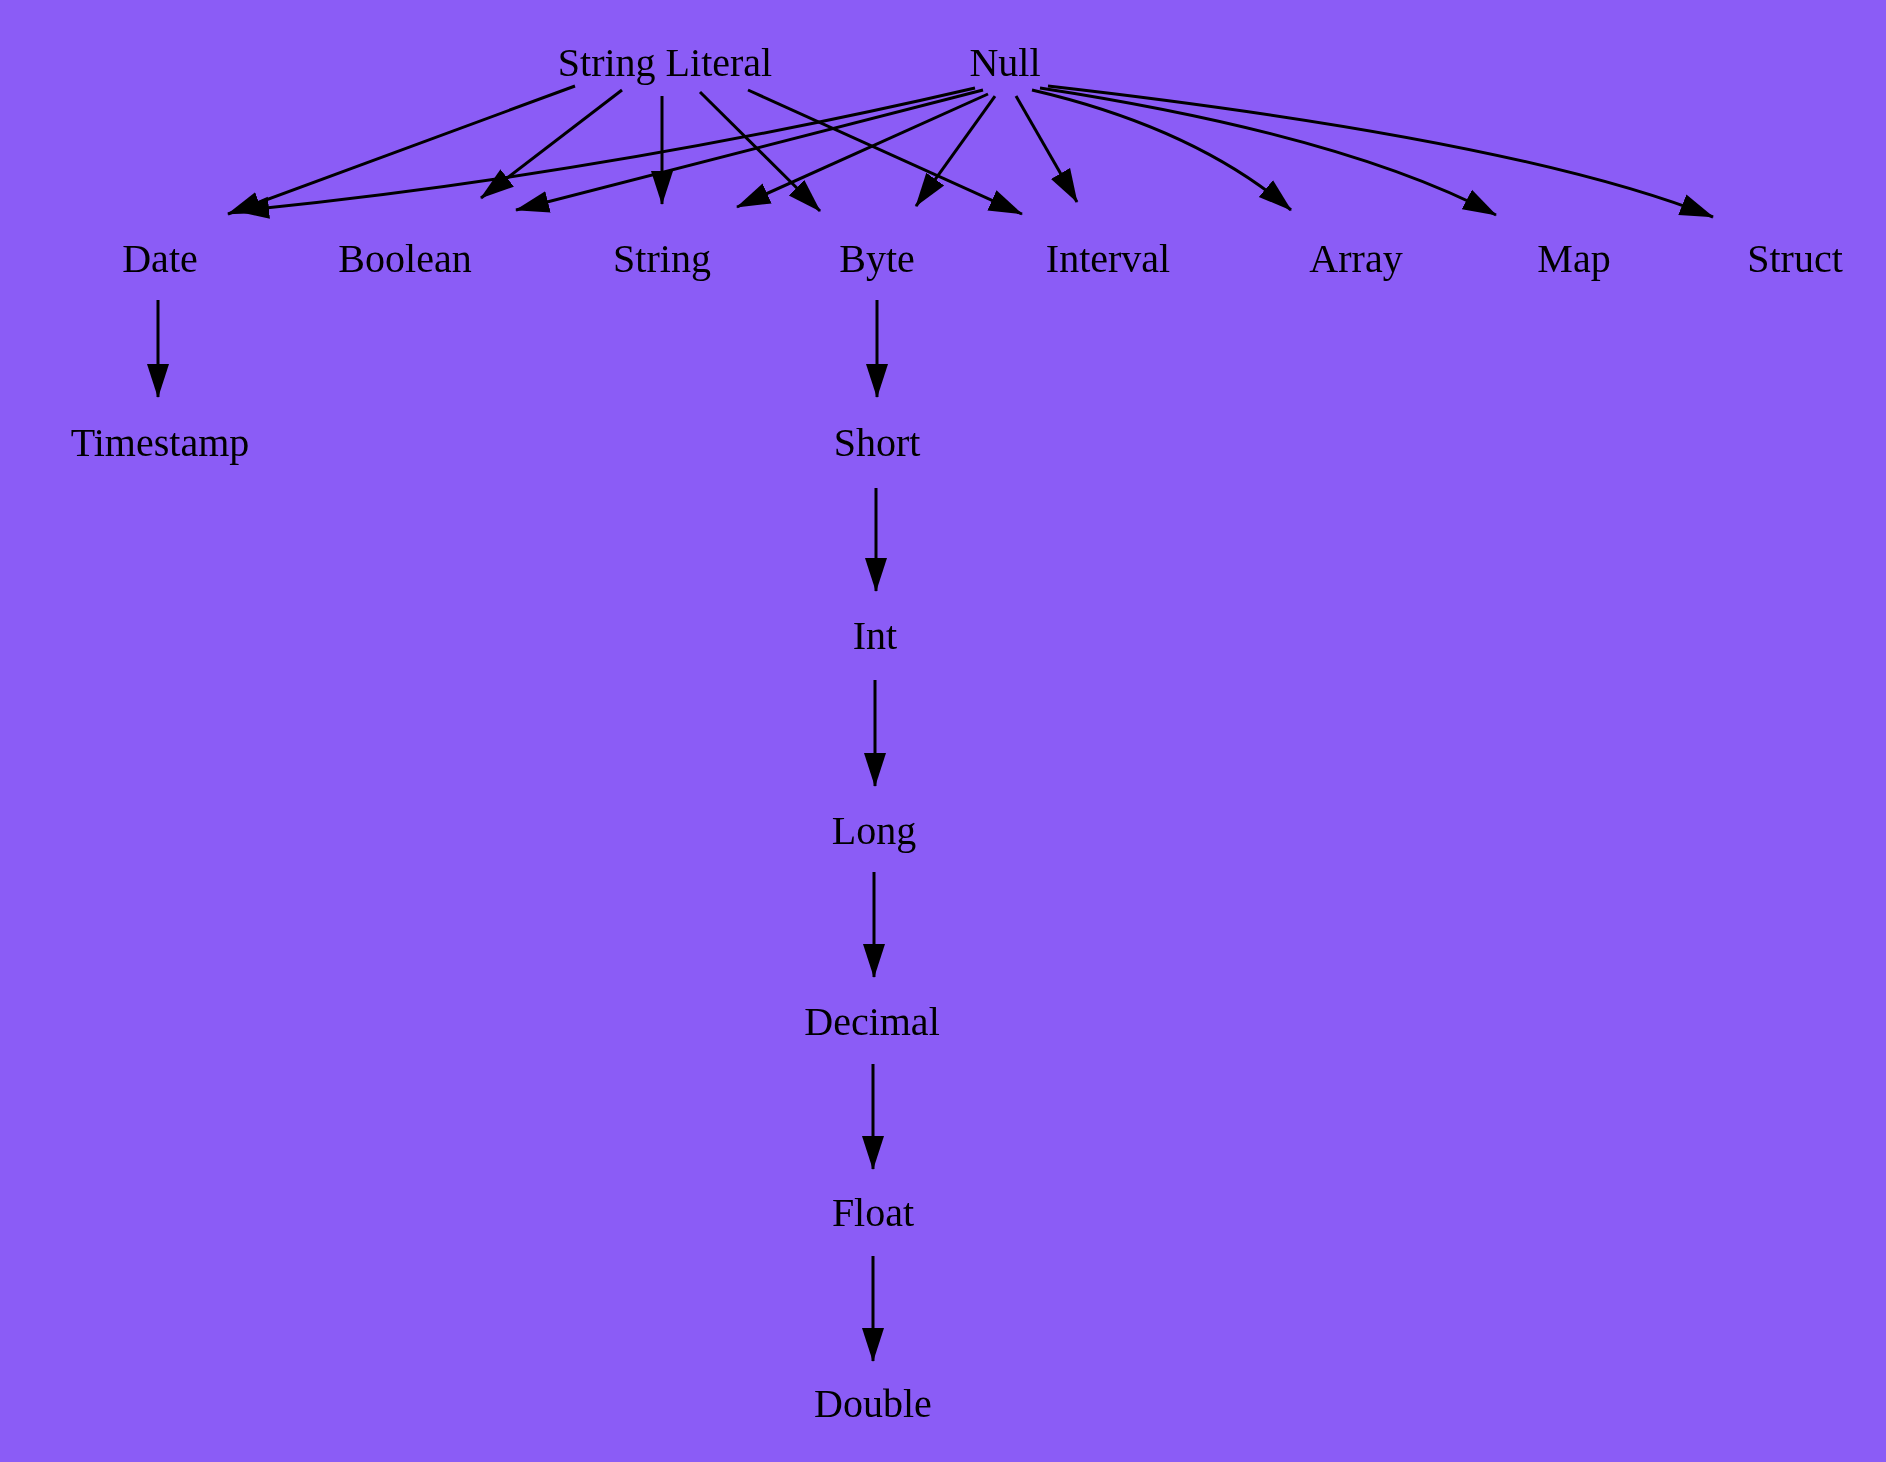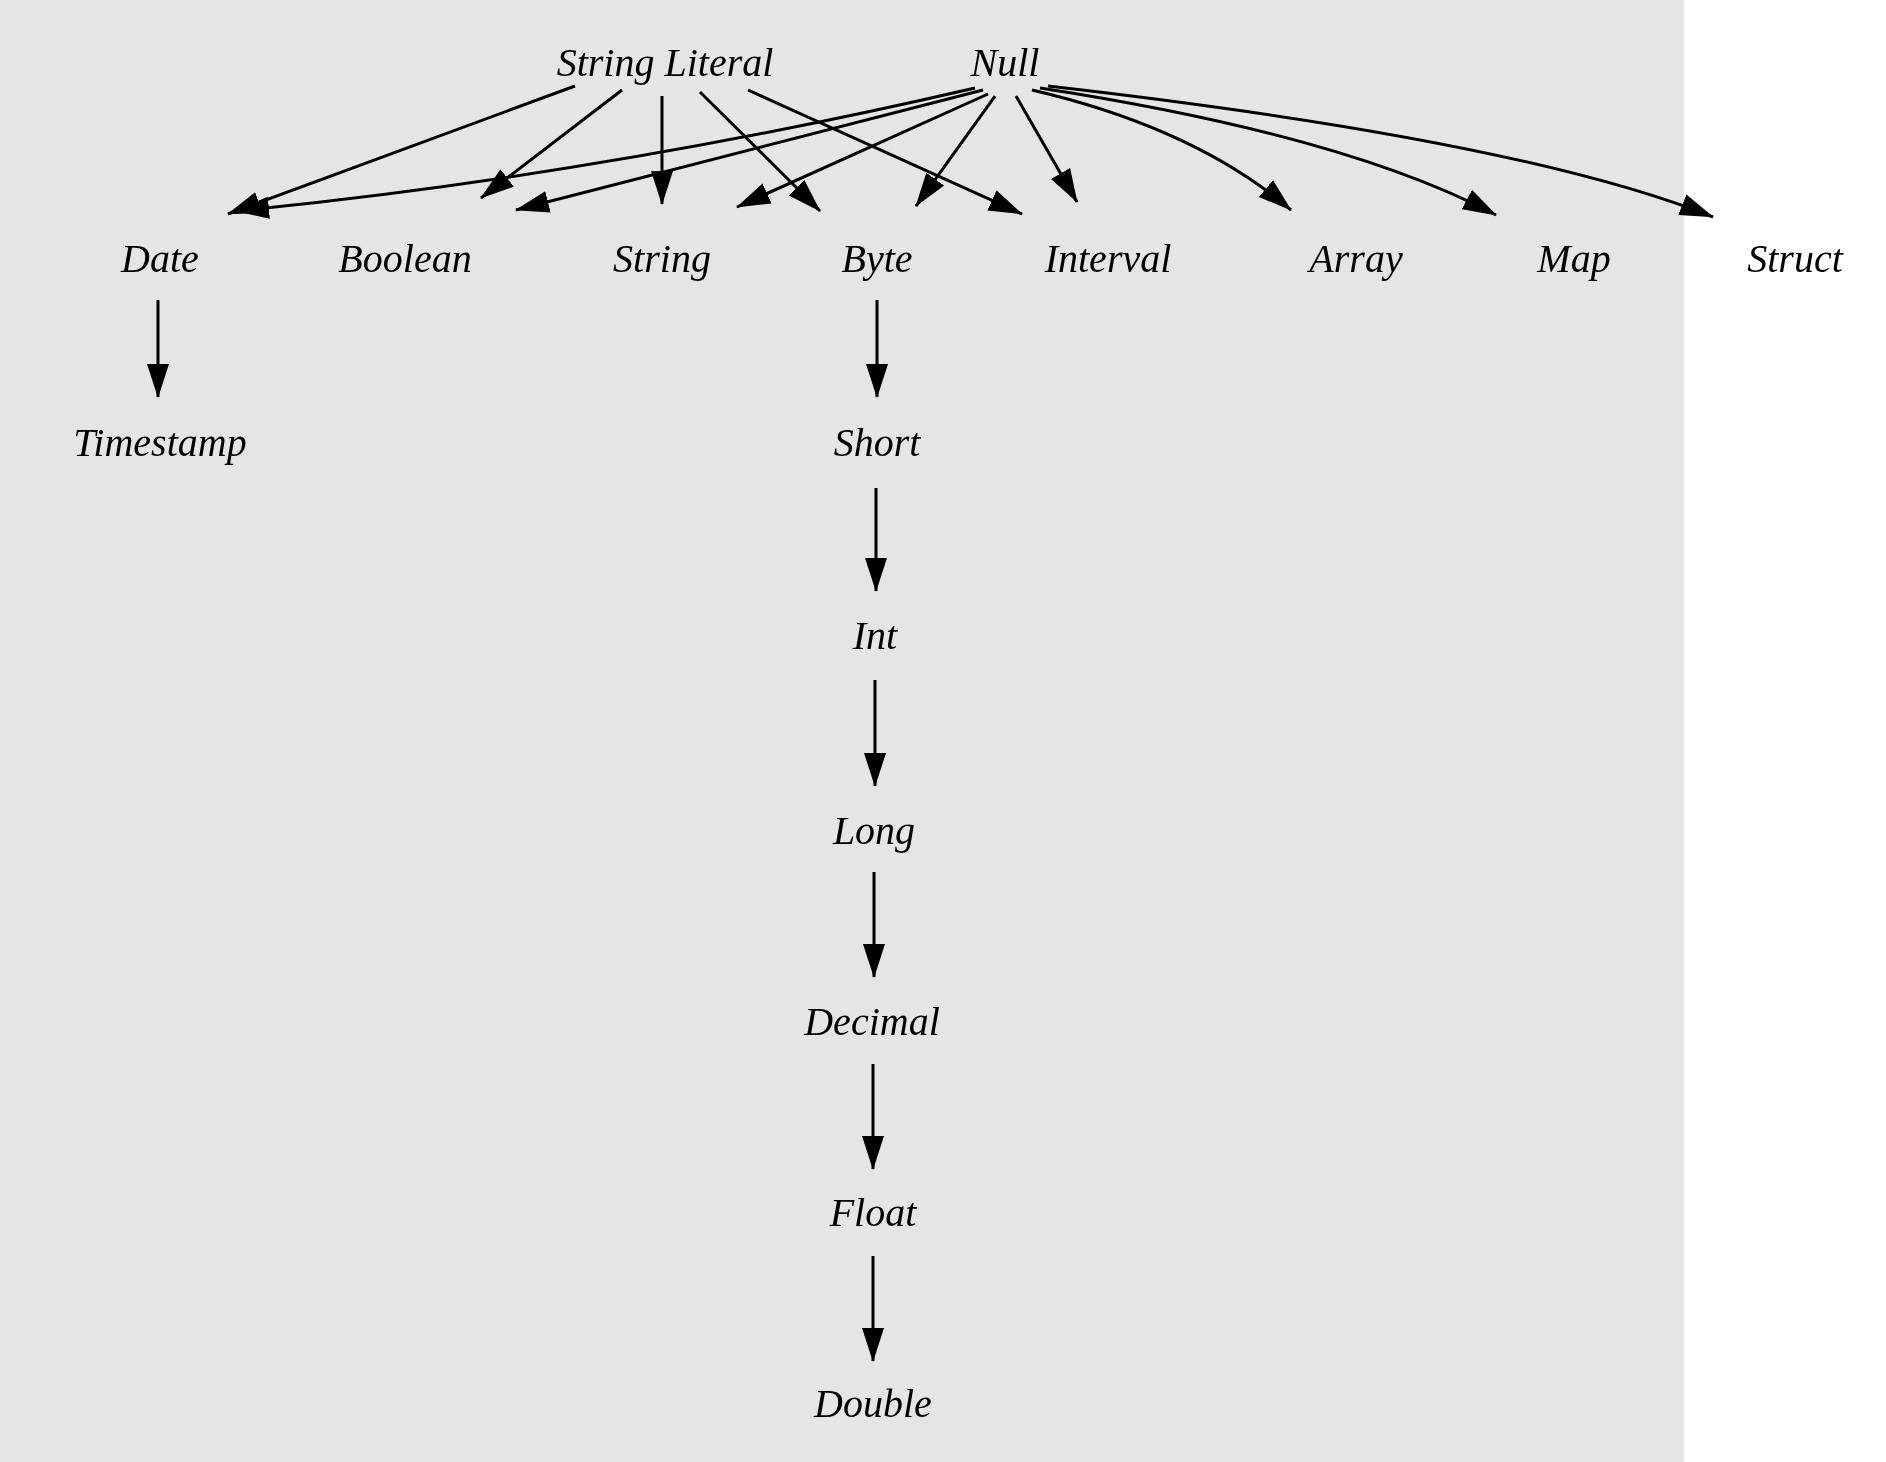--- a/index.html
+++ b/index.html
@@ -1,25 +1,24 @@
 <!DOCTYPE html>
 <html><head>
 <meta charset="utf-8">
 <style>
   html, body {
     margin: 0;
     padding: 0;
     background: #ffffff;
   }
   .canvas-wrap {
-    width: 1684px;
+    width: 1886px;
     height: 1462px;
-    background: #e5e5e5;
+    background: #8b5cf6;
     position: relative;
-    font-style: italic;
   }
   svg {
     display: block;
   }
   text.node-label {
     font-family: "Liberation Serif", "DejaVu Serif", serif;
     font-size: 40px;
     fill: #000000;
   }
 </style>

